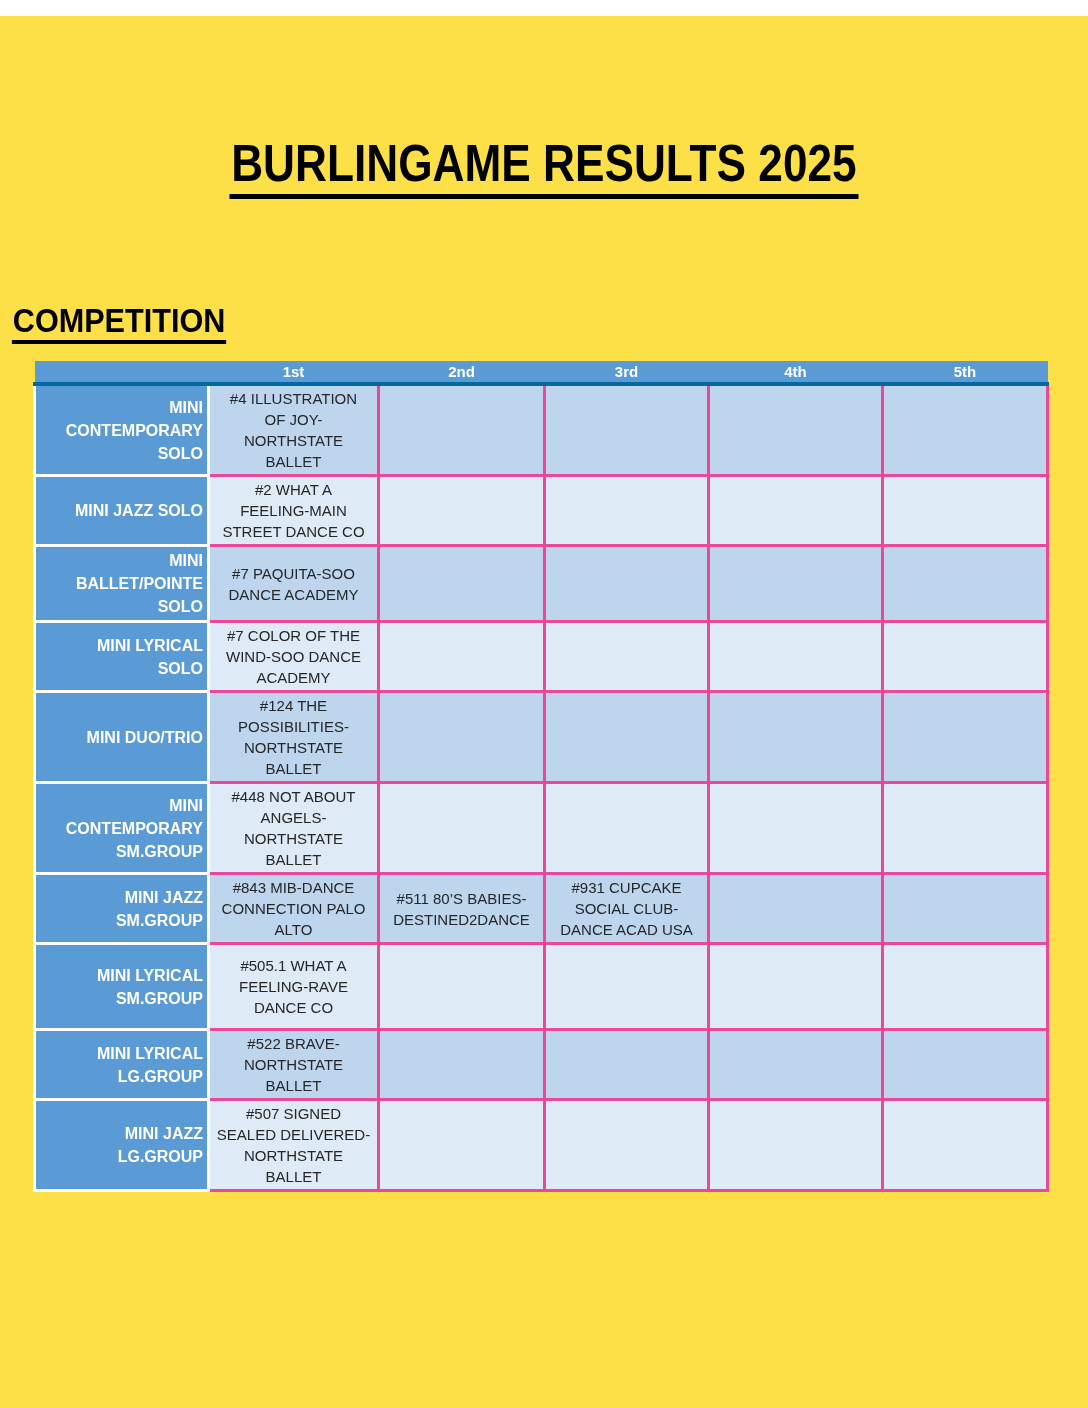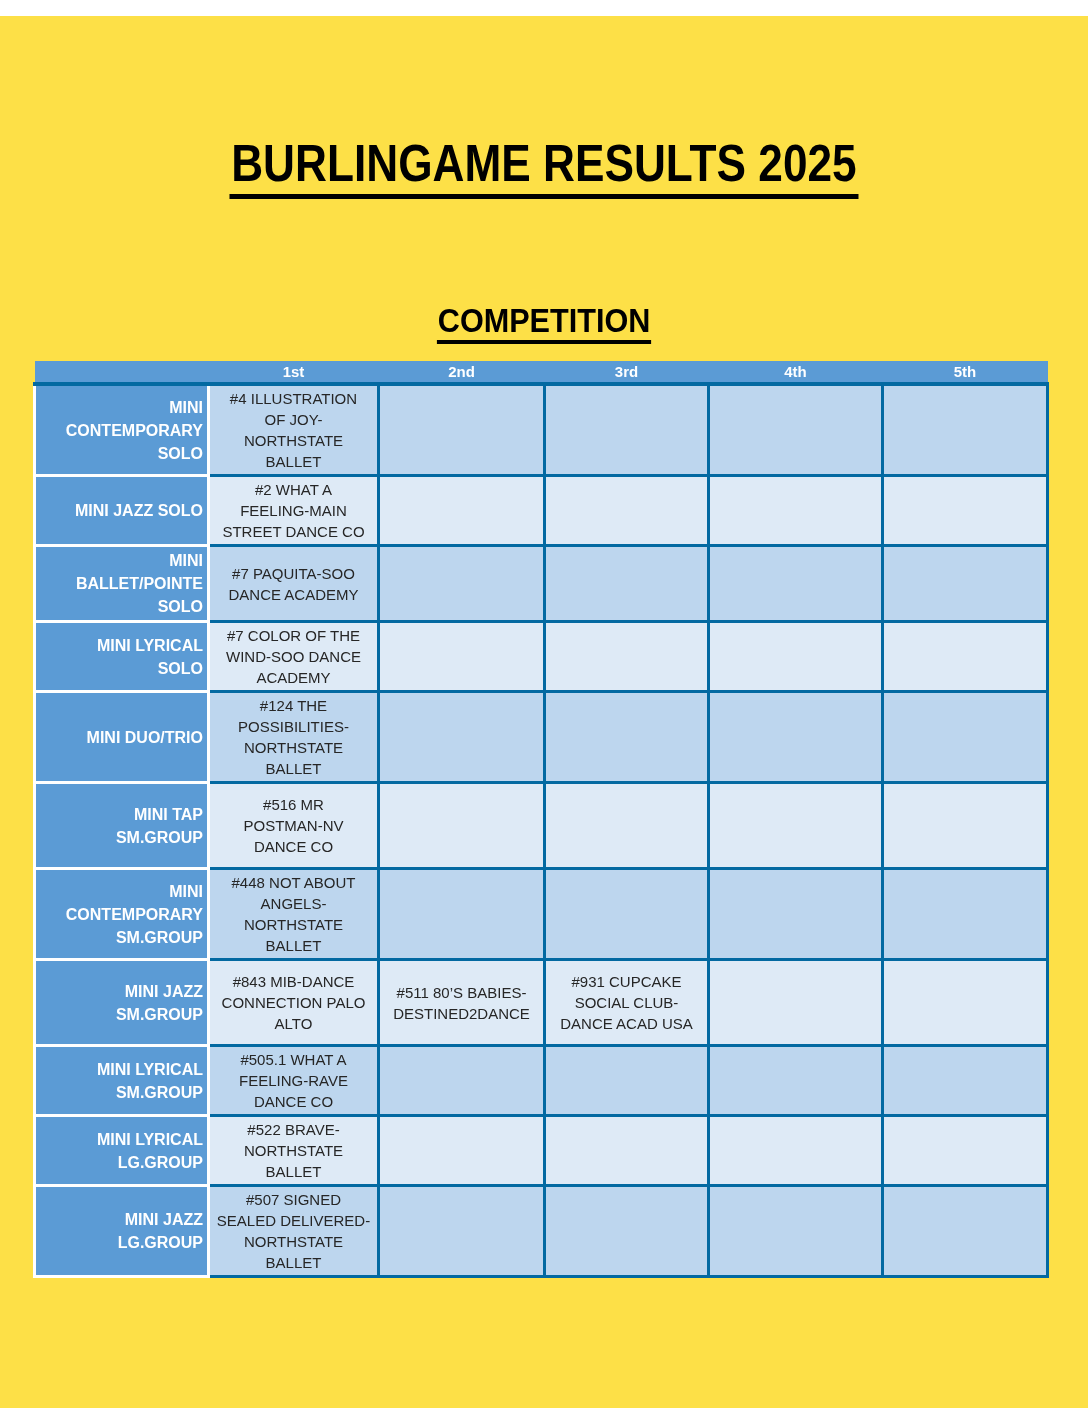--- a/index.html
+++ b/index.html
@@ -21,21 +21,21 @@
     font-size: 52px;
     font-weight: 700;
     line-height: 1.05;
     color: var(--title_text, #000);
     transform: scaleX(.85);
     letter-spacing: 0;
     border-bottom: 5px solid var(--title_text, #000);
     padding: 0 2px 3px 2px;
     white-space: nowrap;
   }
-  .section-title { margin-top: 104px; text-align: center; }
+  .section-title { margin-top: 104px; text-align: left; }
   .section-title .condensed {
     display: inline-block;
     font-size: 34px;
     font-weight: 700;
     line-height: 1.05;
     color: var(--title_text, #000);
     transform: scaleX(.9);
     border-bottom: 4px solid var(--title_text, #000);
     padding: 0 1px 2px 1px;
     white-space: nowrap;
@@ -77,21 +77,21 @@
     border: 3px solid #ffffff;
     white-space: pre-line;
     padding: 2px 4px;
   }
   tbody td {
     color: var(--cell_text, #262626);
     font-size: 15px;
     line-height: 21px;
     text-align: center;
     vertical-align: middle;
-    border: 3px solid #0369a1;
+    border: 3px solid #ec4899;
     white-space: pre-line;
     padding: 2px 5px;
   }
   tbody tr:nth-child(odd) td  { background: var(--band_dark, #bdd6ee); }
   tbody tr:nth-child(even) td { background: var(--band_light, #deeaf6); }
 
   tbody tr:nth-child(1)  { height: 88px; }
   tbody tr:nth-child(2)  { height: 62px; }
   tbody tr:nth-child(3)  { height: 72px; }
   tbody tr:nth-child(4)  { height: 46px; }
@@ -187,31 +187,20 @@
           <td>#124 THE
 POSSIBILITIES-
 NORTHSTATE
 BALLET</td>
           <td></td>
           <td></td>
           <td></td>
           <td></td>
         </tr>
         <tr>
-          <th class="rowlabel">MINI TAP
-SM.GROUP</th>
-          <td>#516 MR
-POSTMAN-NV
-DANCE CO</td>
-          <td></td>
-          <td></td>
-          <td></td>
-          <td></td>
-        </tr>
-        <tr>
           <th class="rowlabel">MINI
 CONTEMPORARY
 SM.GROUP</th>
           <td>#448 NOT ABOUT
 ANGELS-
 NORTHSTATE
 BALLET</td>
           <td></td>
           <td></td>
           <td></td>

